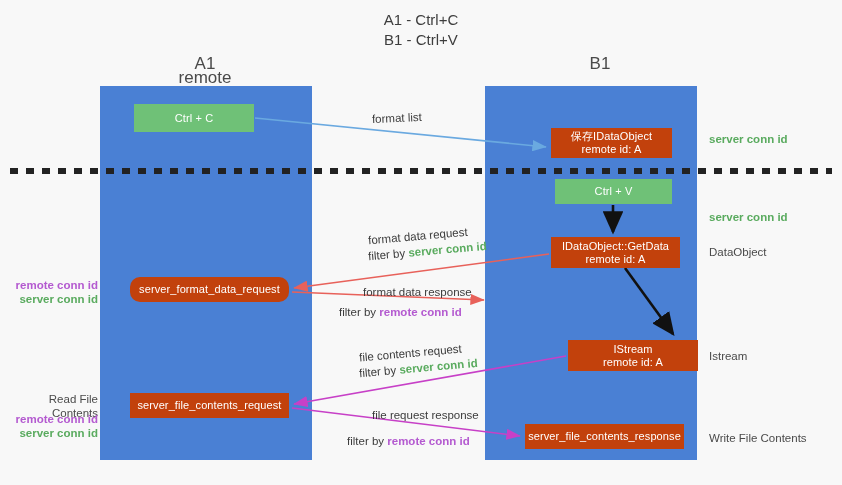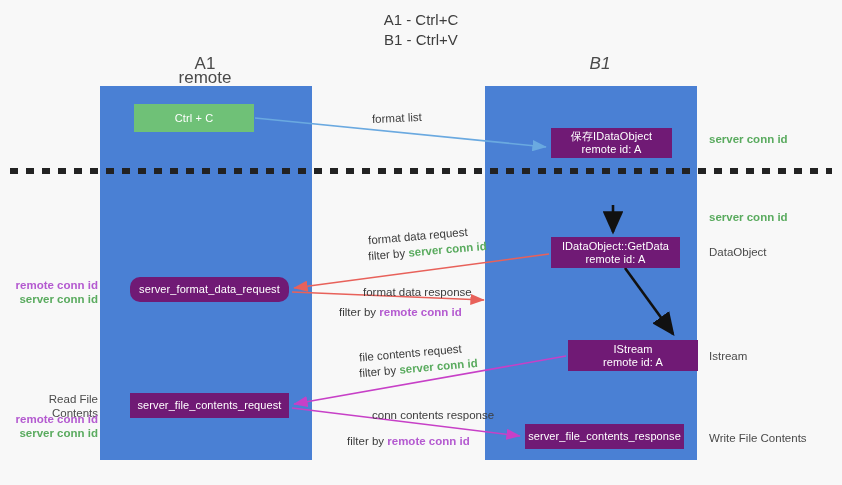--- a/index.html
+++ b/index.html
@@ -17,38 +17,38 @@
   #title{
     left:0;top:10px;width:842px;text-align:center;
     font-size:15px;line-height:20px;color:#3d3d3d;
   }
 
   
   .lane-head{
     text-align:center;font-size:17px;line-height:14px;color:#4a4a4a;
   }
   #head-a1{left:115px;top:57px;width:180px;}
-  #head-b1{left:500px;top:57px;width:200px;font-style:italic;}
+  #head-b1{left:500px;top:57px;width:200px;}
 
   
   .lane{background:#4a80d4;}
   #lane-a1{left:100px;top:86px;width:212px;height:374px;}
   #lane-b1{left:485px;top:86px;width:212px;height:374px;}
 
   
   .box{
     box-sizing:border-box;
     display:flex;align-items:center;justify-content:center;
     text-align:center;color:#ffffff;
     font-size:11px;line-height:13px;
     letter-spacing:.1px;
     padding:2px 4px;
   }
   .green{background:#6fc177;}
-  .orange{background:#701a75;}
+  .orange{background:#c2410c;}
   .box span{display:block;white-space:pre-line;}
 
   #box-ctrlc{left:134px;top:104px;width:120px;height:28px;}
   #box-save-ido{left:551px;top:128px;width:121px;height:30px;}
   #box-ctrlv{left:555px;top:179px;width:117px;height:25px;}
   #box-getdata{left:551px;top:237px;width:129px;height:31px;}
   #box-fmt-req{left:130px;top:277px;width:159px;height:25px;border-radius:10px;}
   #box-fmt-resp{left:489px;top:288px;width:157px;height:25px;}
   #box-istream{left:568px;top:340px;width:130px;height:31px;}
   #box-file-req{left:130px;top:393px;width:159px;height:25px;}
@@ -142,20 +142,23 @@
 
   <div class="abs box green" id="box-ctrlc">
     <span>Ctrl + C</span>
   </div>
 
   <div class="abs box orange" id="box-save-ido">
     <span>保存IDataObject
 remote id: A</span>
   </div>
 
+  <div class="abs box green" id="box-ctrlv">
+    <span>Ctrl + V</span>
+  </div>
 
   <div class="abs box orange" id="box-getdata">
     <span>IDataObject::GetData
 remote id: A</span>
   </div>
 
   <div class="abs box orange" id="box-fmt-req">
     <span>server_format_data_request</span>
   </div>
 
@@ -192,21 +195,21 @@
   </div>
 
   <div class="abs cap" id="cap-fcreq">
     <span>file contents request</span>
   </div>
   <div class="abs cap" id="cap-fcreq2">
     <span>filter by </span><span class="k green-t">server conn id</span>
   </div>
 
   <div class="abs cap" id="cap-fcresp">
-    <span>conn contents response</span>
+    <span>file request response</span>
   </div>
   <div class="abs cap" id="cap-fcresp2">
     <span>filter by </span><span class="k purple-t">remote conn id</span>
   </div>
 
   <div class="abs lbl green-t" id="lbl-srv1">server conn id</div>
   <div class="abs lbl green-t" id="lbl-srv2">server conn id</div>
   <div class="abs lbl plain-t" id="lbl-dataobject">DataObject</div>
   <div class="abs lbl plain-t" id="lbl-istream">Istream</div>
   <div class="abs lbl plain-t" id="lbl-writefile">Write File Contents</div>

